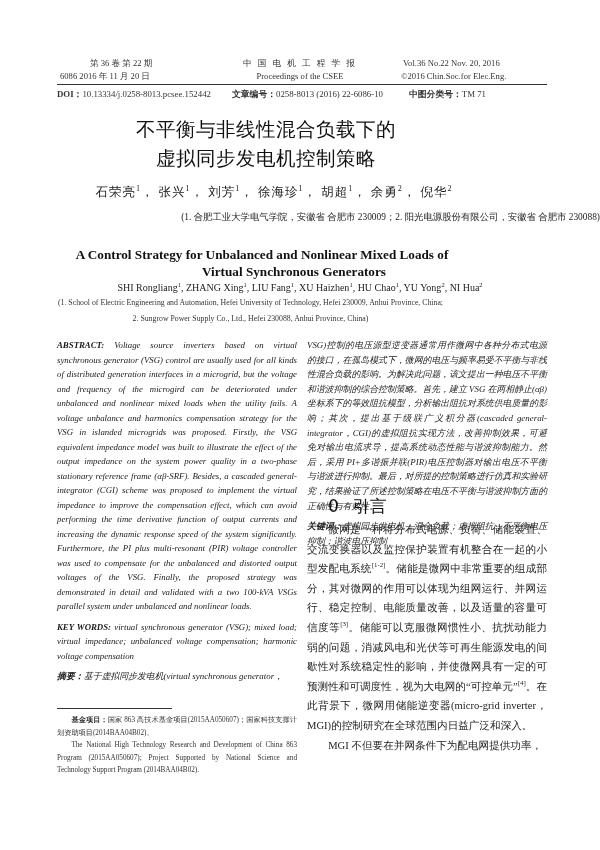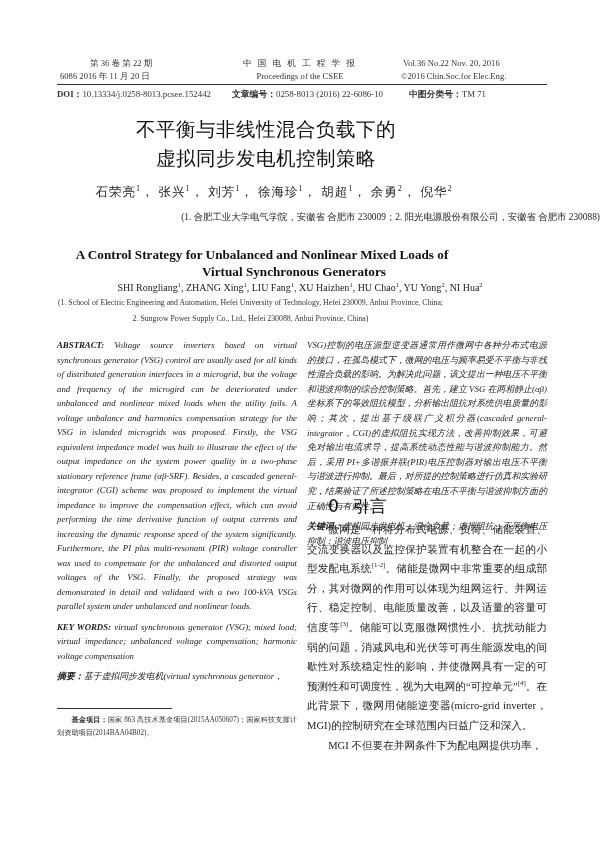--- a/index.html
+++ b/index.html
@@ -95,20 +95,21 @@
 
 <div class="col abs-en">
   <p><b>ABSTRACT:</b><span> Voltage source inverters based on virtual synchronous generator (VSG) control are usually used for all kinds of distributed generation interfaces in a microgrid, but the voltage and frequency of the microgird can be deteriorated under unbalanced and nonlinear mixed loads when the utility fails. A voltage unbalance and harmonics compensation strategy for the VSG in islanded microgrids was proposed. Firstly, the VSG equivalent impedance model was built to illustrate the effect of the output impedance on the system power quality in a two-phase stationary reference frame (αβ-SRF). Besides, a cascaded general-integrator (CGI) scheme was proposed to implement the virtual impedance to improve the compensation effect, which can avoid performing the time derivative function of output currents and increasing the dynamic response speed of the system significantly. Furthermore, the PI plus multi-resonant (PIR) voltage controller was used to compensate for the unbalanced and distorted output voltages of the VSG. Finally, the proposed strategy was demonstrated in detail and validated with a two 100-kVA VSGs parallel system under unbalanced and nonlinear loads.</span></p>
   <p class="kw"><b>KEY WORDS:</b><span> virtual synchronous generator (VSG); mixed load; virtual impedance; unbalanced voltage compensation; harmonic voltage compensation</span></p>
   <p class="zy"><b class="cjk-sans">摘要：</b><span>基于虚拟同步发电机(virtual synchronous generator，</span></p>
 </div>
 
 <div class="foot-rule"></div>
 <div class="foot">
   <div class="ind"><b class="cjk-sans">基金项目：</b><span>国家 863 高技术基金项目(2015AA050607)；国家科技支撑计划资助项目(2014BAA04B02)。</span></div>
+  <div class="ind">The National High Technology Research and Development of China 863 Program (2015AA050607); Project Supported by National Science and Technology Support Program (2014BAA04B02).</div>
 </div>
 
 <div class="col col-r">
   <p>VSG)控制的电压源型逆变器通常用作微网中各种分布式电源的接口，在孤岛模式下，微网的电压与频率易受不平衡与非线性混合负载的影响。为解决此问题，该文提出一种电压不平衡和谐波抑制的综合控制策略。首先，建立 VSG 在两相静止(αβ)坐标系下的等效阻抗模型，分析输出阻抗对系统供电质量的影响；其次，提出基于级联广义积分器(cascaded general-integrator，CGI)的虚拟阻抗实现方法，改善抑制效果，可避免对输出电流求导，提高系统动态性能与谐波抑制能力。然后，采用 PI+多谐振并联(PIR)电压控制器对输出电压不平衡与谐波进行抑制。最后，对所提的控制策略进行仿真和实验研究，结果验证了所述控制策略在电压不平衡与谐波抑制方面的正确性与有效性。</p>
   <p class="kw-cn"><b class="cjk-sans">关键词：</b><span>虚拟同步发电机；混合负载；虚拟阻抗；不平衡电压抑制；谐波电压抑制</span></p>
 </div>
 
 <div class="sec-head">
   <span>0</span><span>引言</span>
 </div>

